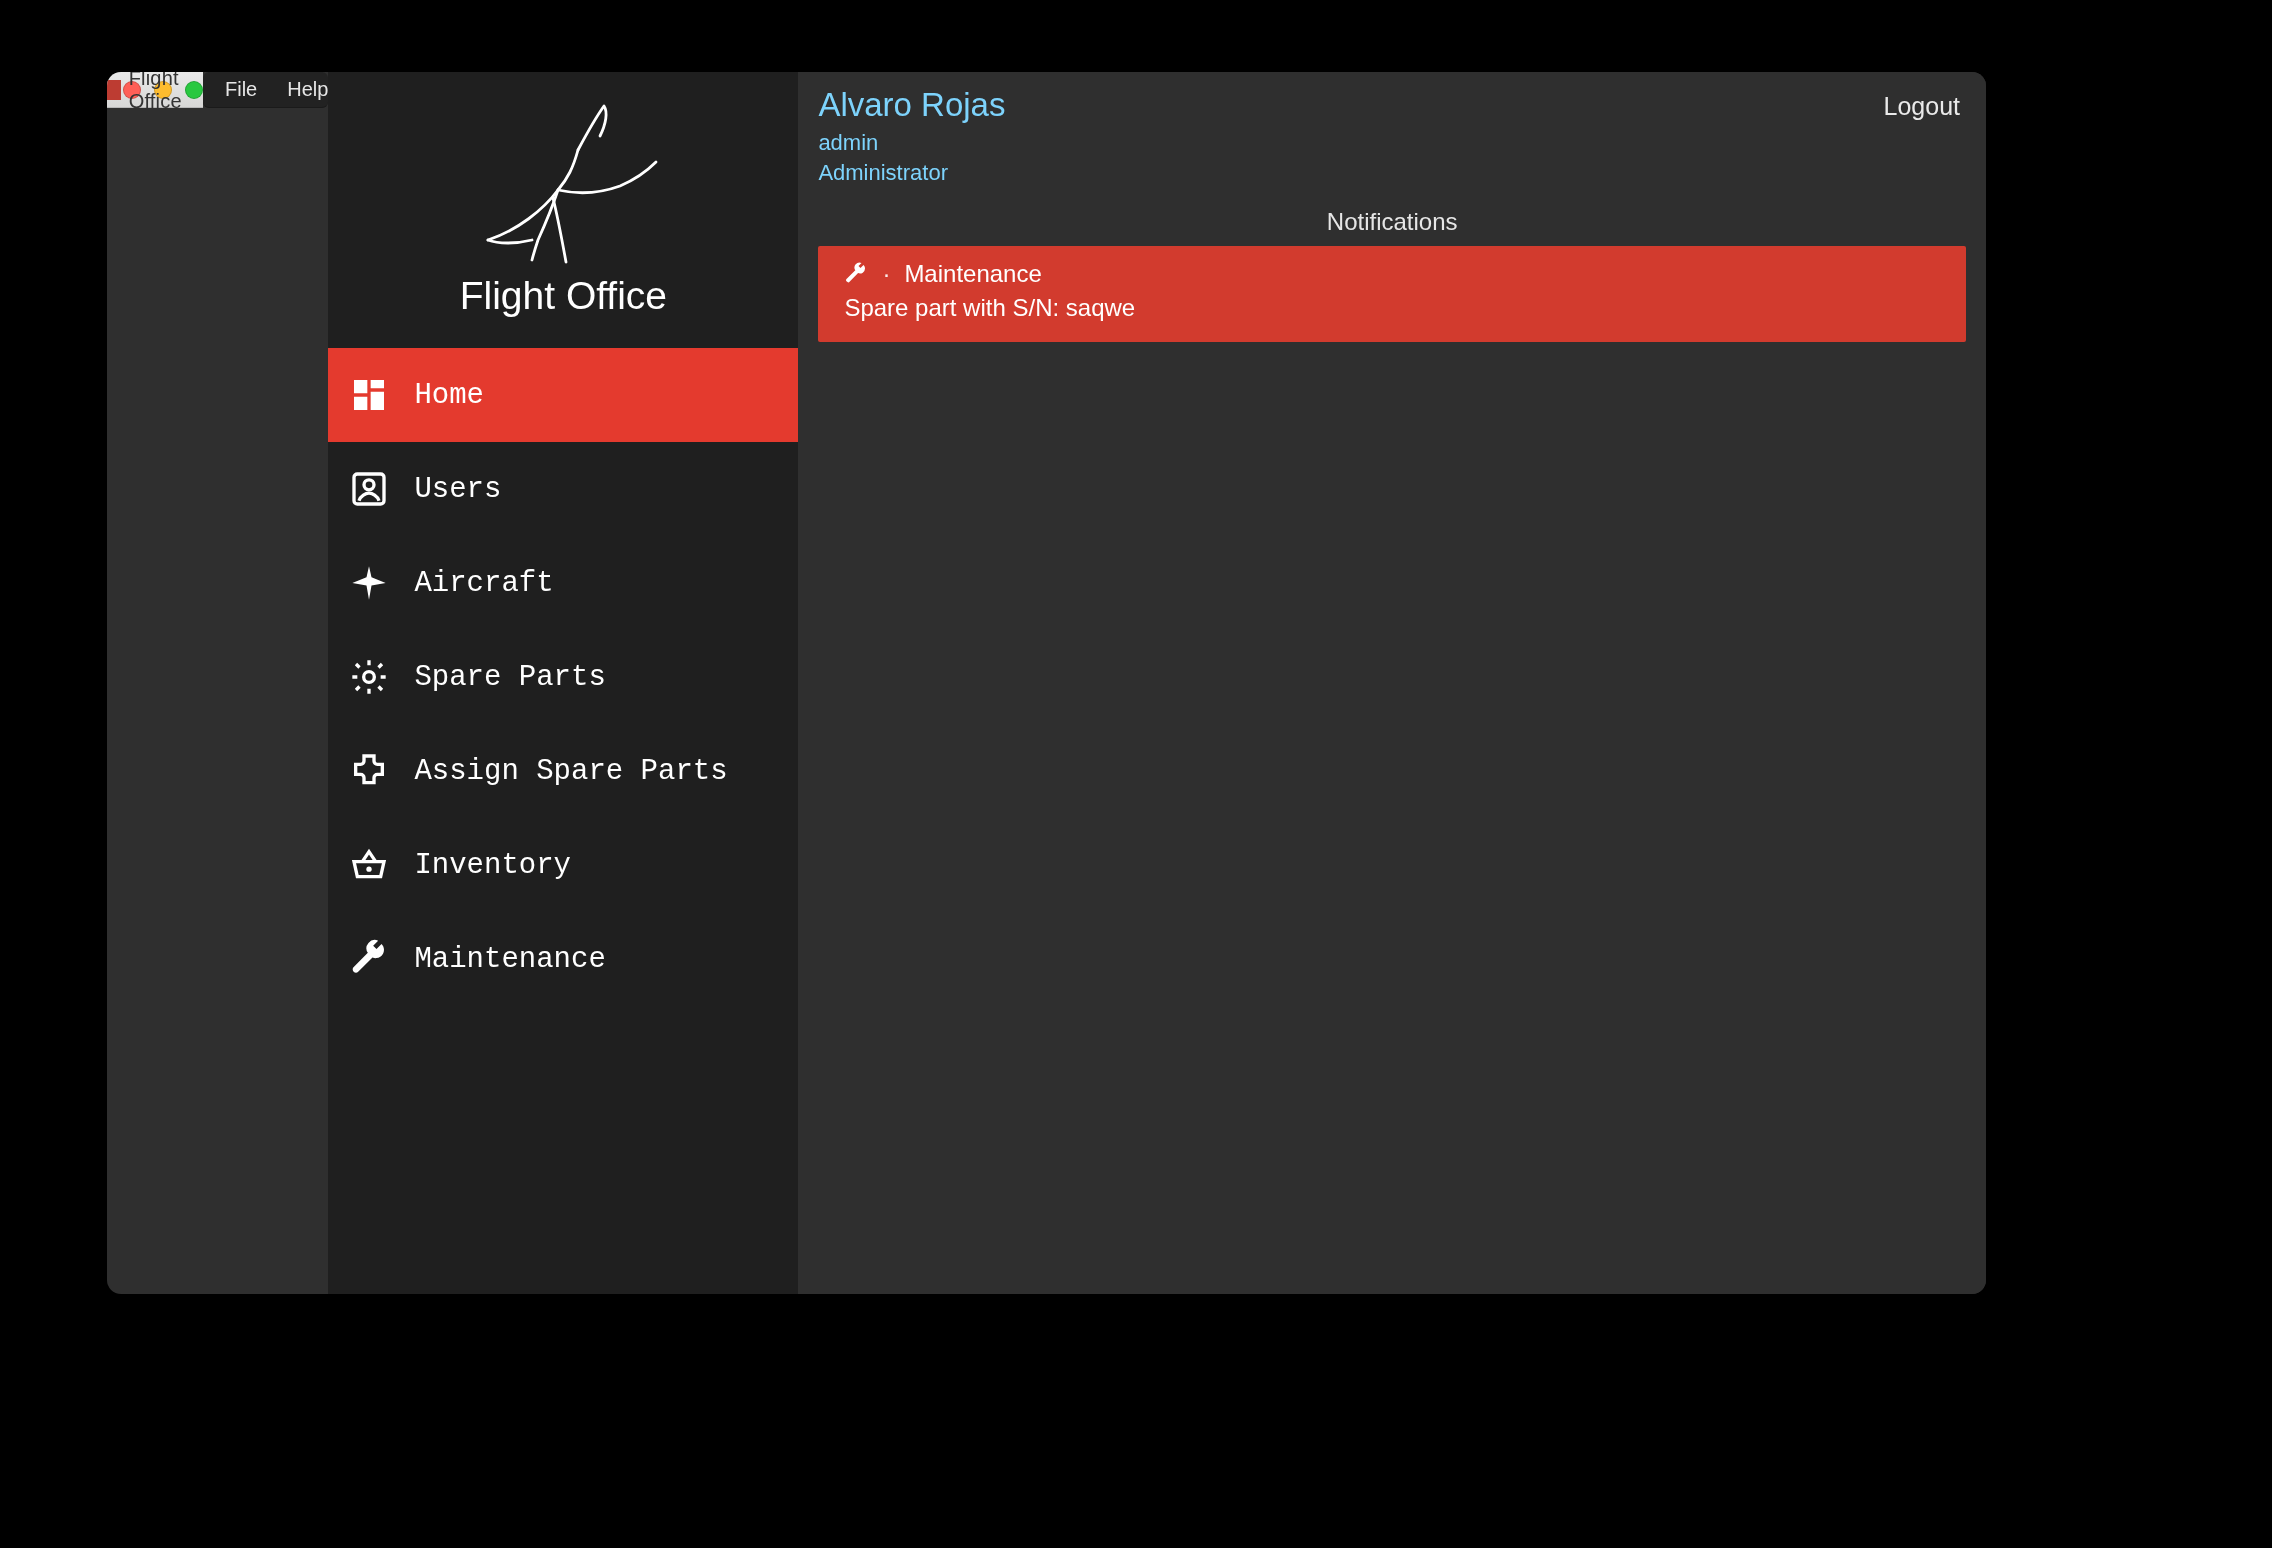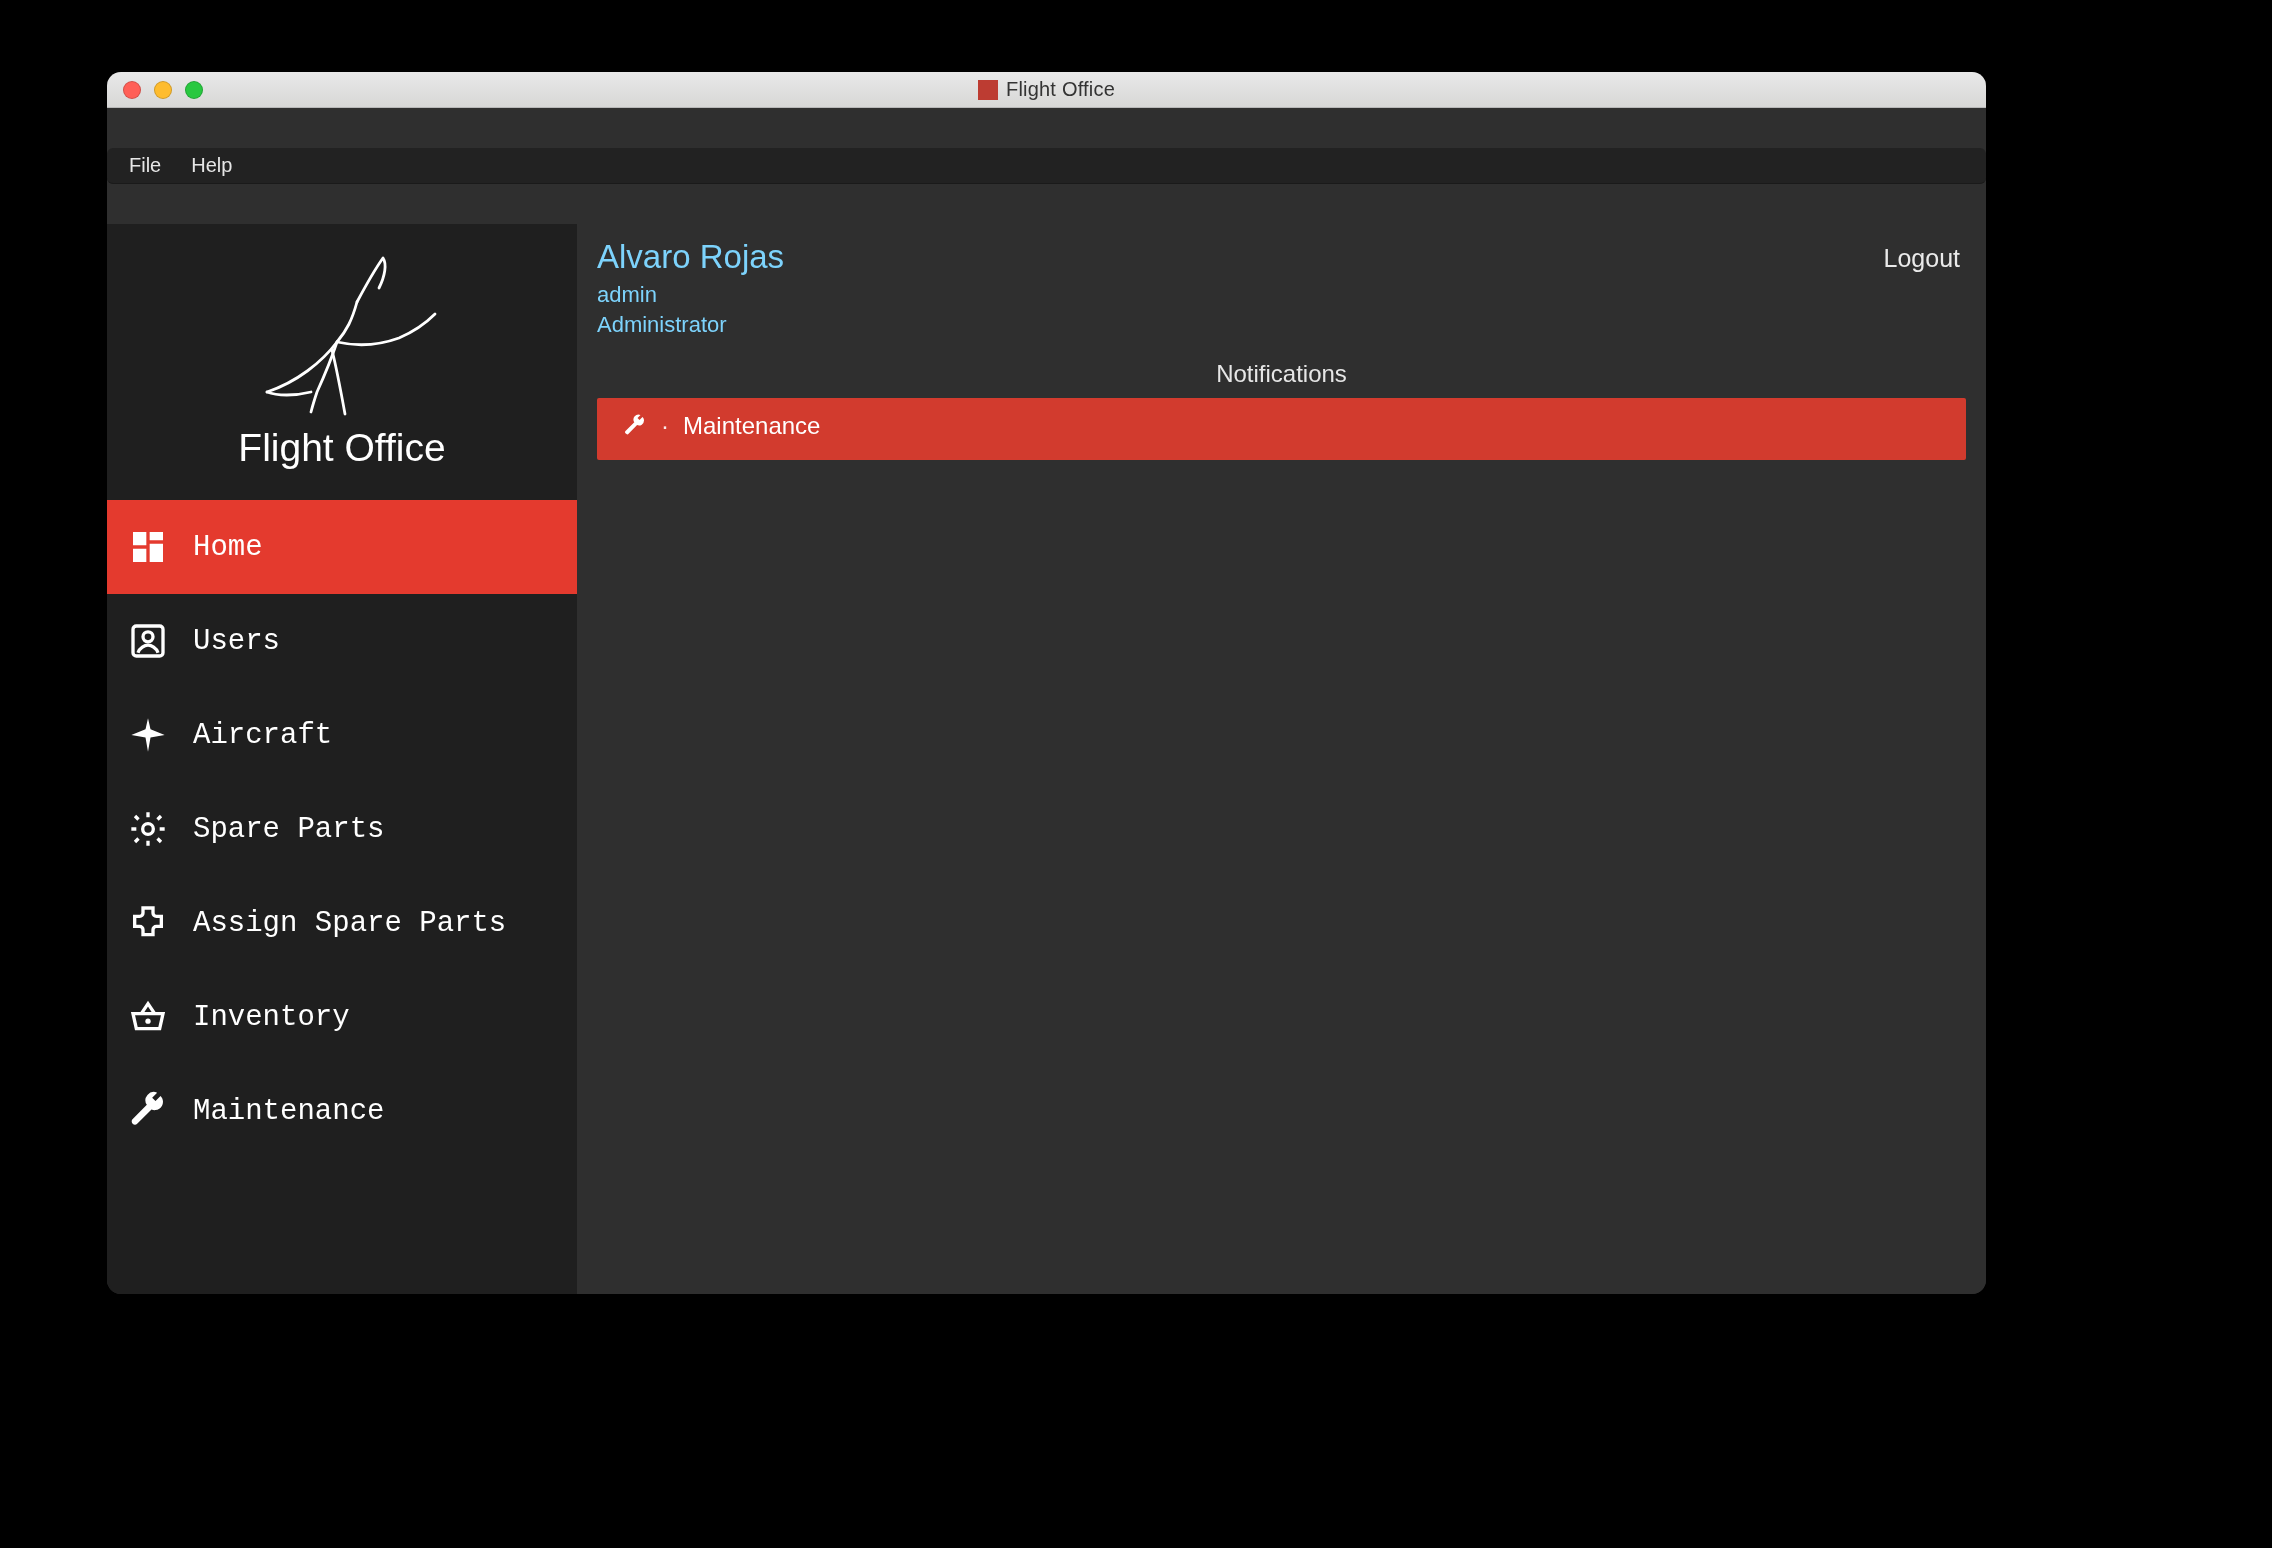--- a/index.html
+++ b/index.html
@@ -18,22 +18,21 @@
     position: absolute;
     left: 107px;
     top: 72px;
     width: 1879px;
     height: 1222px;
     background: #2f2f2f;
     border-radius: 14px;
     overflow: hidden;
     box-shadow: 0 20px 60px rgba(0,0,0,.6);
     display: flex;
-    flex-direction: column;
-    gap: 40px;
+    flex-direction: row;
   }
 
   .titlebar {
     height: 36px;
     background: linear-gradient(#e9e9e9,#d7d7d6);
     border-bottom: 1px solid #b8b8b8;
     display: flex;
     align-items: center;
     position: relative;
     flex: 0 0 auto;
@@ -295,17 +294,18 @@
       <div class="notif-card">
         <div class="notif-head">
           <span class="wrench-mini">
             <svg viewBox="0 0 24 24" fill="#fff">
                 <path d="M21 6.5a5 5 0 0 1-6.9 4.6L5.8 19.4a2 2 0 1 1-2.8-2.8l8.3-8.3A5 5 0 0 1 17.5 1l-3 3 2 2 3-3c.9.9 1.5 2.1 1.5 3.5z"></path>
               </svg>
           </span>
           <span class="dot-sep">·</span>
           <span>Maintenance</span>
         </div>
+        <div class="notif-body">Spare part with S/N: saqwe</div>
       </div>
     </main>
 
   </div>
 </div>
 
 </body></html>

